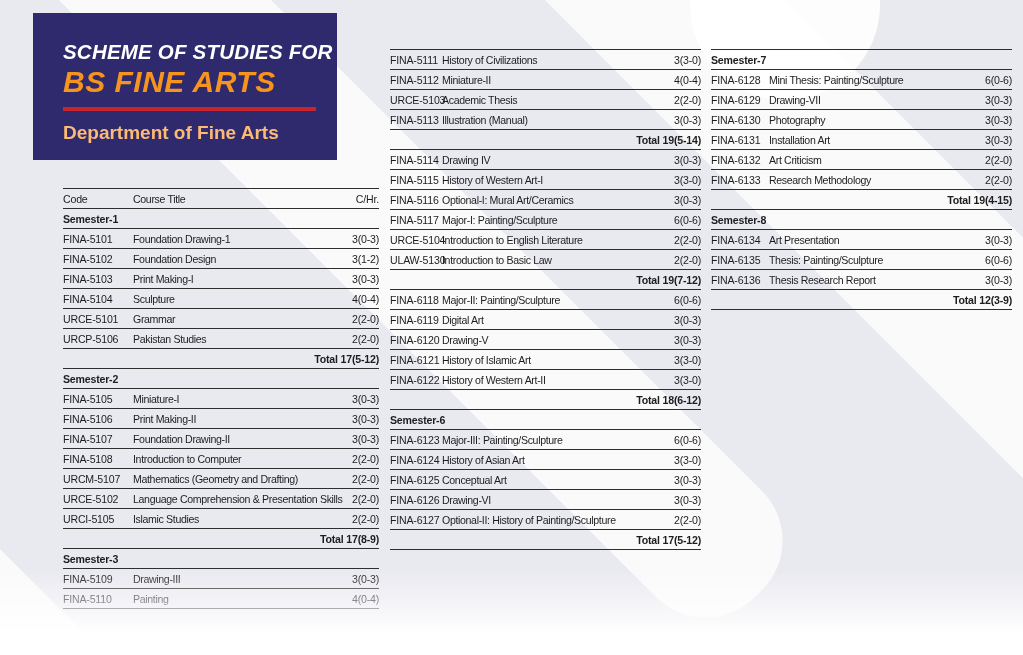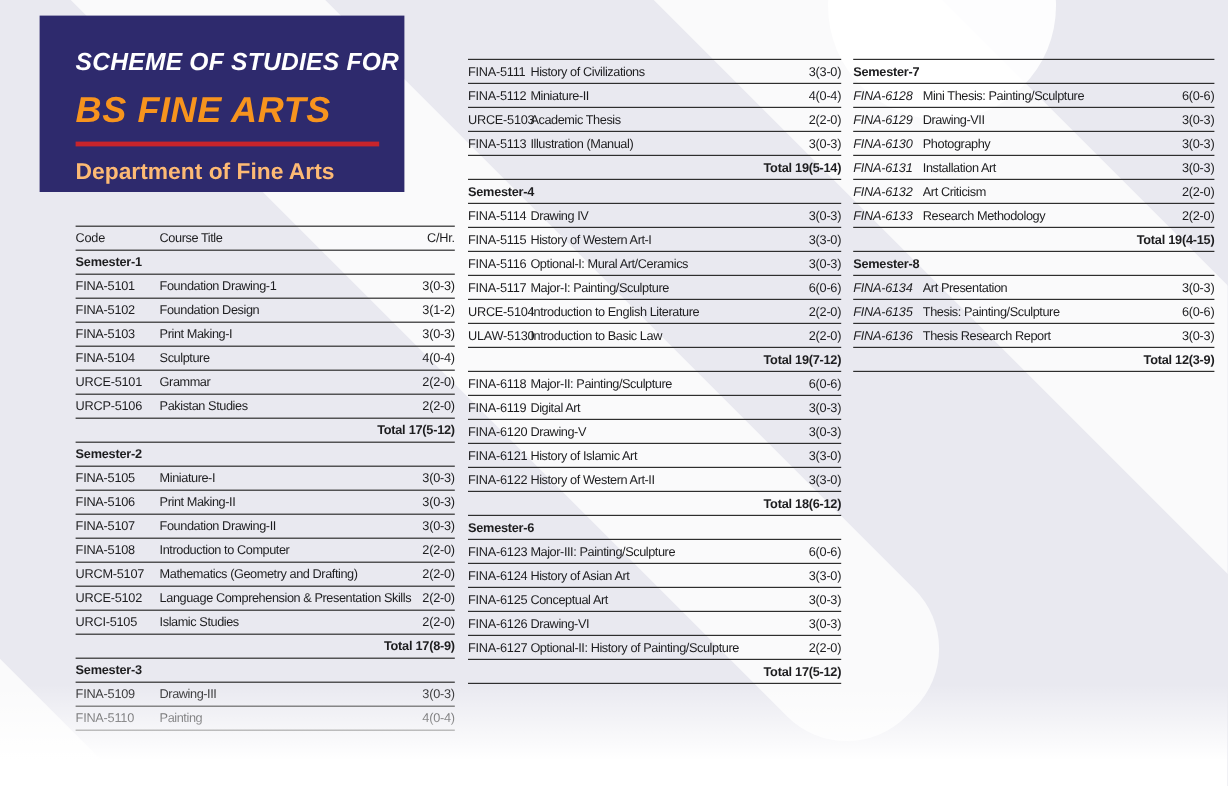--- a/index.html
+++ b/index.html
@@ -17,37 +17,37 @@
   .band.b3{left:-160px;top:120px;width:150px;height:900px;}
   .blob{position:absolute;left:690px;top:-90px;width:190px;height:190px;background:#fff;opacity:.9;border-radius:50%;}
   .fade{position:absolute;left:0;bottom:0;width:100%;height:85px;
     background:linear-gradient(to bottom,rgba(255,255,255,0),#ffffff 75%);}
   
   .hero{
     position:absolute;left:33px;top:13px;width:304px;height:147px;
     background:var(--navy,#2e2a6d);box-sizing:border-box;padding:27px 0 0 30px;
   }
   .kicker{color:#fff;font-size:20.5px;font-weight:800;font-style:italic;letter-spacing:.2px;white-space:nowrap;}
-  .program{color:var(--orange,#f7941e);font-size:30px;font-weight:800;font-style:italic;letter-spacing:.5px;margin-top:12px;white-space:nowrap;}
+  .program{color:var(--orange,#f7941e);font-size:30px;font-weight:800;font-style:italic;letter-spacing:.5px;margin-top:1px;white-space:nowrap;}
   .redline{width:253px;height:4px;background:var(--red,#c8242b);margin-top:8px;}
   .dept{color:#fdba74;font-size:19px;font-weight:700;margin-top:11px;white-space:nowrap;}
   
   .col{position:absolute;border-top:1.5px solid var(--line,#2e2e2e);box-sizing:border-box;}
   .col1{left:63px;top:188px;width:316px;}
   .col2{left:390px;top:49px;width:311px;}
   .col3{left:711px;top:49px;width:301px;}
   .trow{
     height:20px;box-sizing:border-box;display:flex;align-items:center;
     border-bottom:1.5px solid var(--line,#2e2e2e);
     font-size:10.6px;color:var(--text,#1d1d1f);letter-spacing:-.2px;
   }
   .cell-code{flex:none;white-space:nowrap;}
   .col1 .cell-code{width:70px;}
   .col2 .cell-code{width:52px;}
-  .col3 .cell-code{width:58px;font-style:italic;}
+  .col3 .cell-code{width:58px;}
   .cell-title{flex:1;white-space:nowrap;overflow:hidden;letter-spacing:-.35px;}
   .cell-chr{flex:none;white-space:nowrap;text-align:center;}
   .sem .cell-label{font-weight:700;}
   .head-row .cell-chr,.head-row .cell-title,.head-row .cell-code{font-weight:400;}
   .total-row{justify-content:flex-end;font-weight:700;}
 </style>
 </head>
 <body>
 
 <div class="canvas">
@@ -177,23 +177,20 @@
         <span class="cell-chr">2(2-0)</span>
       </div>
       <div class="trow course">
         <span class="cell-code">FINA-5113</span>
         <span class="cell-title">Illustration (Manual)</span>
         <span class="cell-chr">3(0-3)</span>
       </div>
       <div class="trow total-row">
         <span class="cell-total">Total 19(5-14)</span>
       </div>
-      <div class="trow sem">
-        <span class="cell-label">Semester-4</span>
-      </div>
       <div class="trow course">
         <span class="cell-code">FINA-5114</span>
         <span class="cell-title">Drawing IV</span>
         <span class="cell-chr">3(0-3)</span>
       </div>
       <div class="trow course">
         <span class="cell-code">FINA-5115</span>
         <span class="cell-title">History of Western Art-I</span>
         <span class="cell-chr">3(3-0)</span>
       </div>

